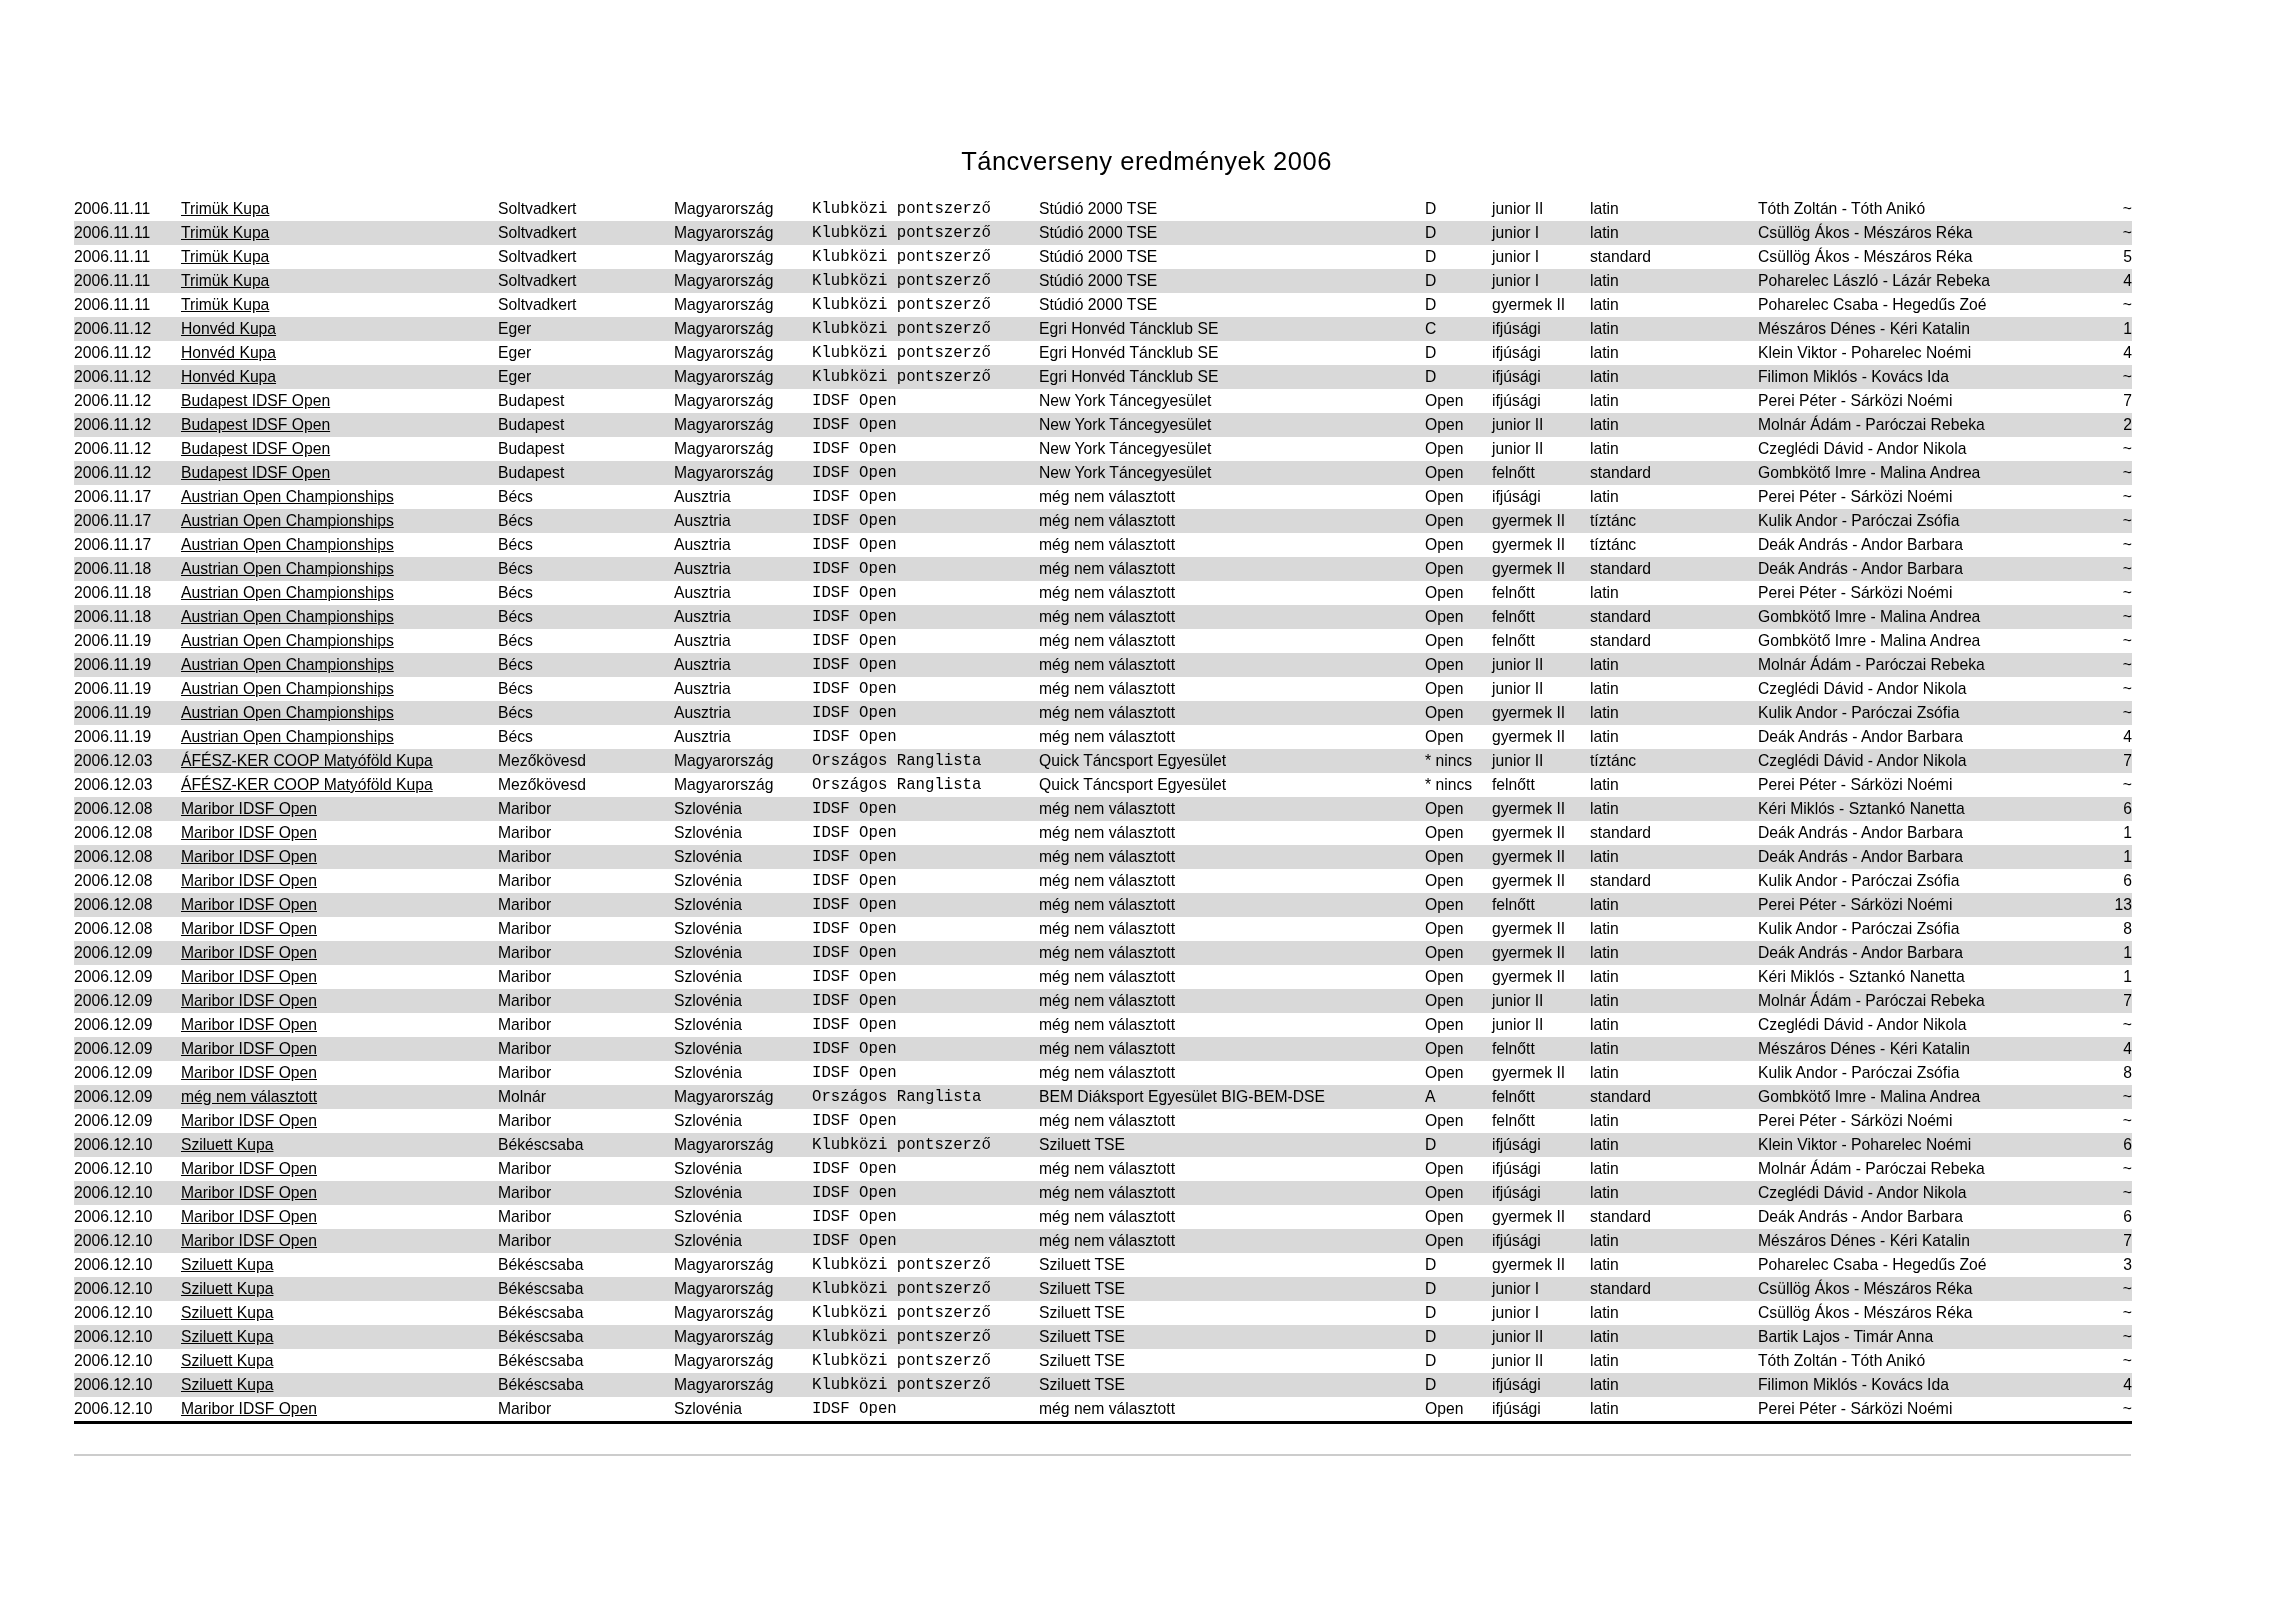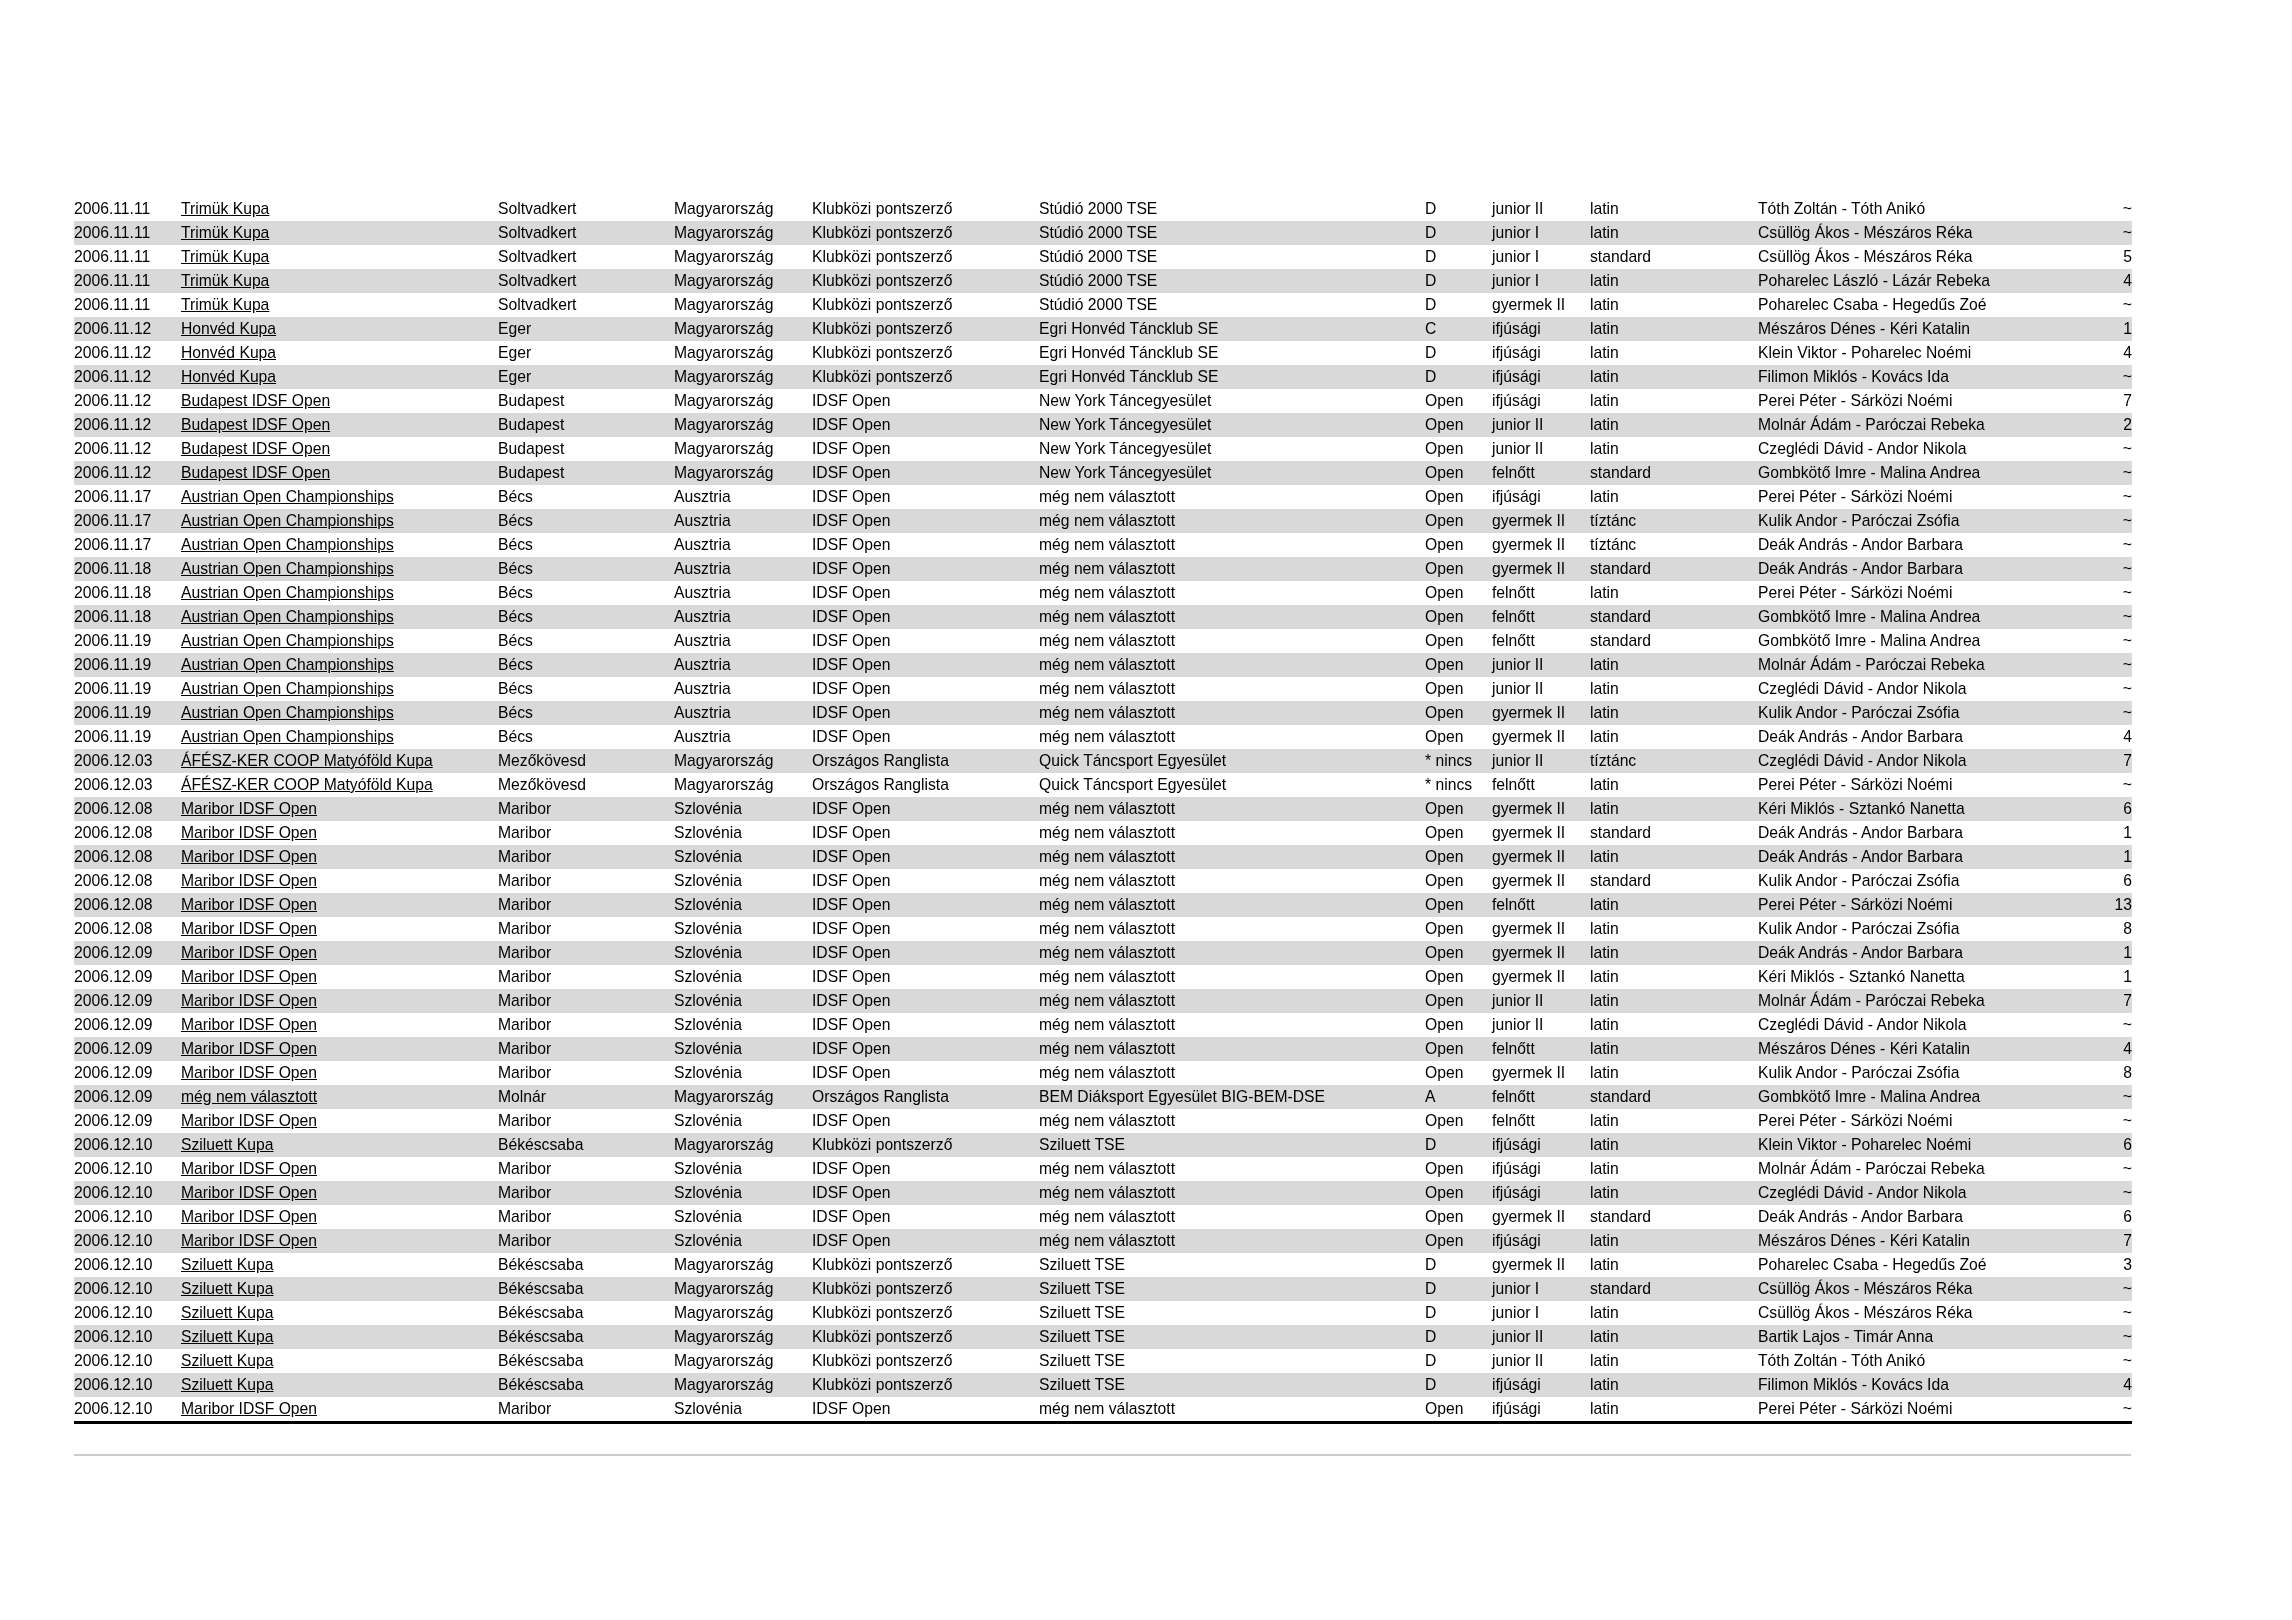--- a/index.html
+++ b/index.html
@@ -37,41 +37,42 @@
     font-size: 15.7px;
     line-height: 24px;
     white-space: nowrap;
     overflow: visible;
     vertical-align: middle;
   }
   .col-date            { width: 107px; margin-left: 48px; }
   .col-event           { width: 317px; text-decoration: underline; }
   .col-city            { width: 176px; }
   .col-country         { width: 138px; }
-  .col-competition-type{ width: 227px; }
+  .col-competition-type{ width: 227px; font-family: Liberation Mono, monospace; }
   .col-club            { width: 386px; }
   .col-class           { width: 67px;  }
   .col-age-group       { width: 98px; }
   .col-style           { width: 168px; }
   .col-couple          { width: 304px; }
   .col-placement       { width: 70px;  }
   td.col-date { padding-left: 6.9px; }
   td.col-placement { text-align: right; padding-right: 2.9px; }
   .after-line {
     position: absolute;
     left: 74px;
     width: 2057px;
     height: 2px;
     background: #cccccc;
   }
 </style>
 </head>
 <body>
 
 <div class="page">
+  <h1 class="title">Táncverseny eredmények 2006</h1>
 
   <table class="results">
     <colgroup>
       <col class="col-date">
       <col class="col-event">
       <col class="col-city">
       <col class="col-country">
       <col class="col-competition-type">
       <col class="col-club">
       <col class="col-class">

